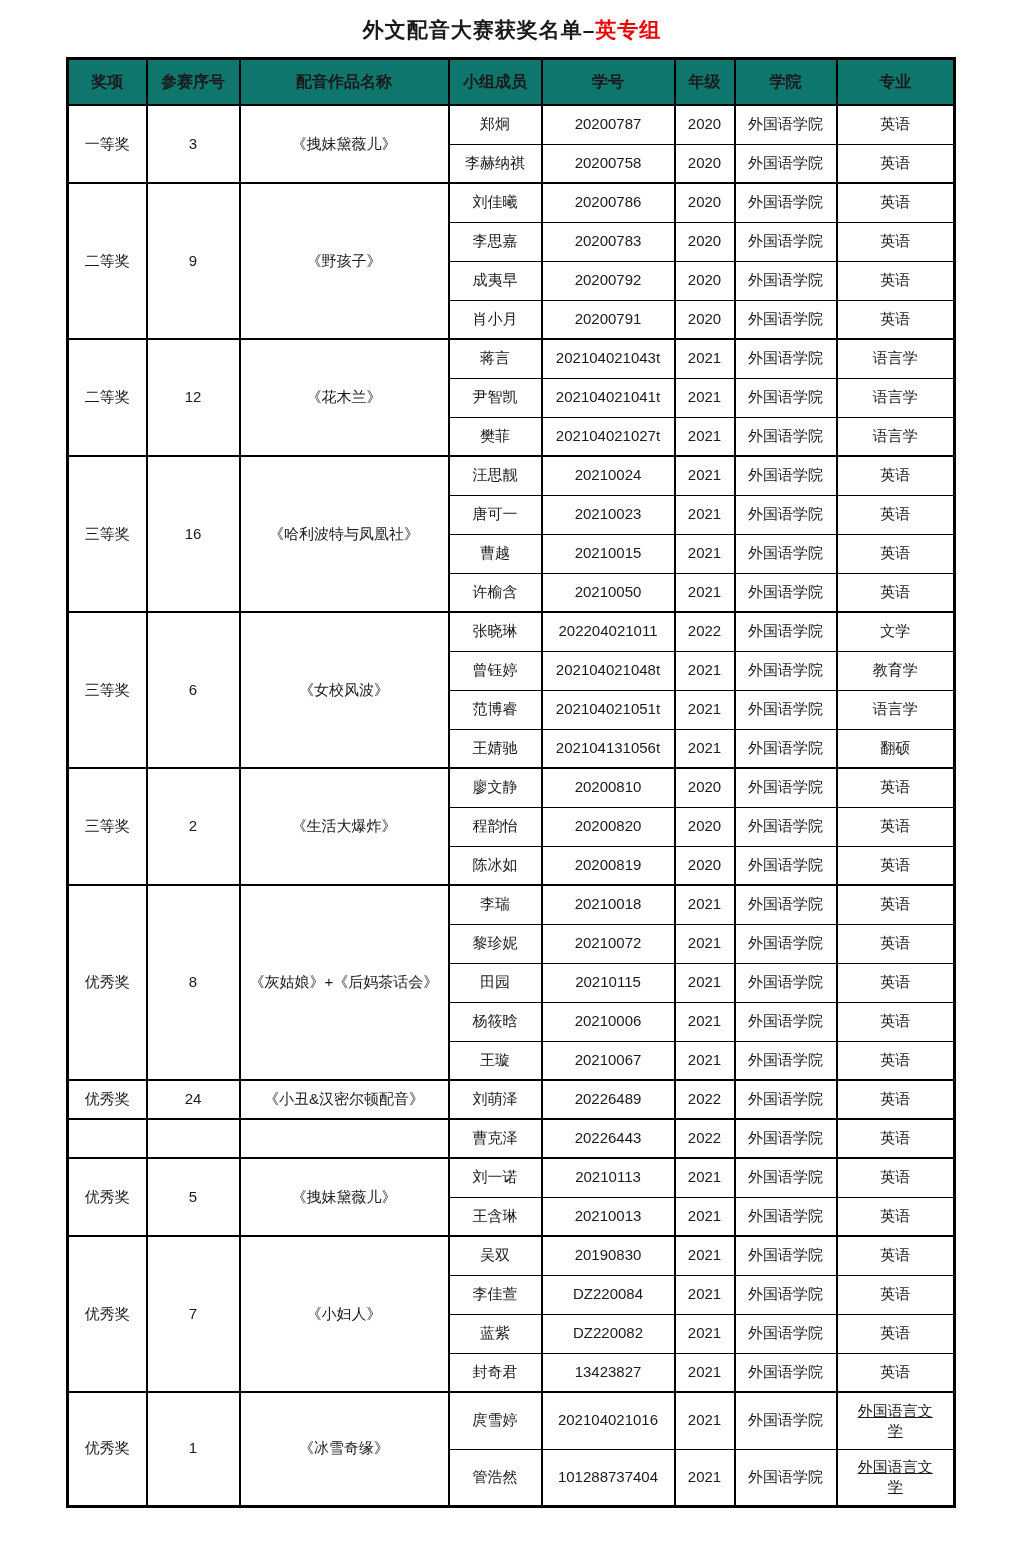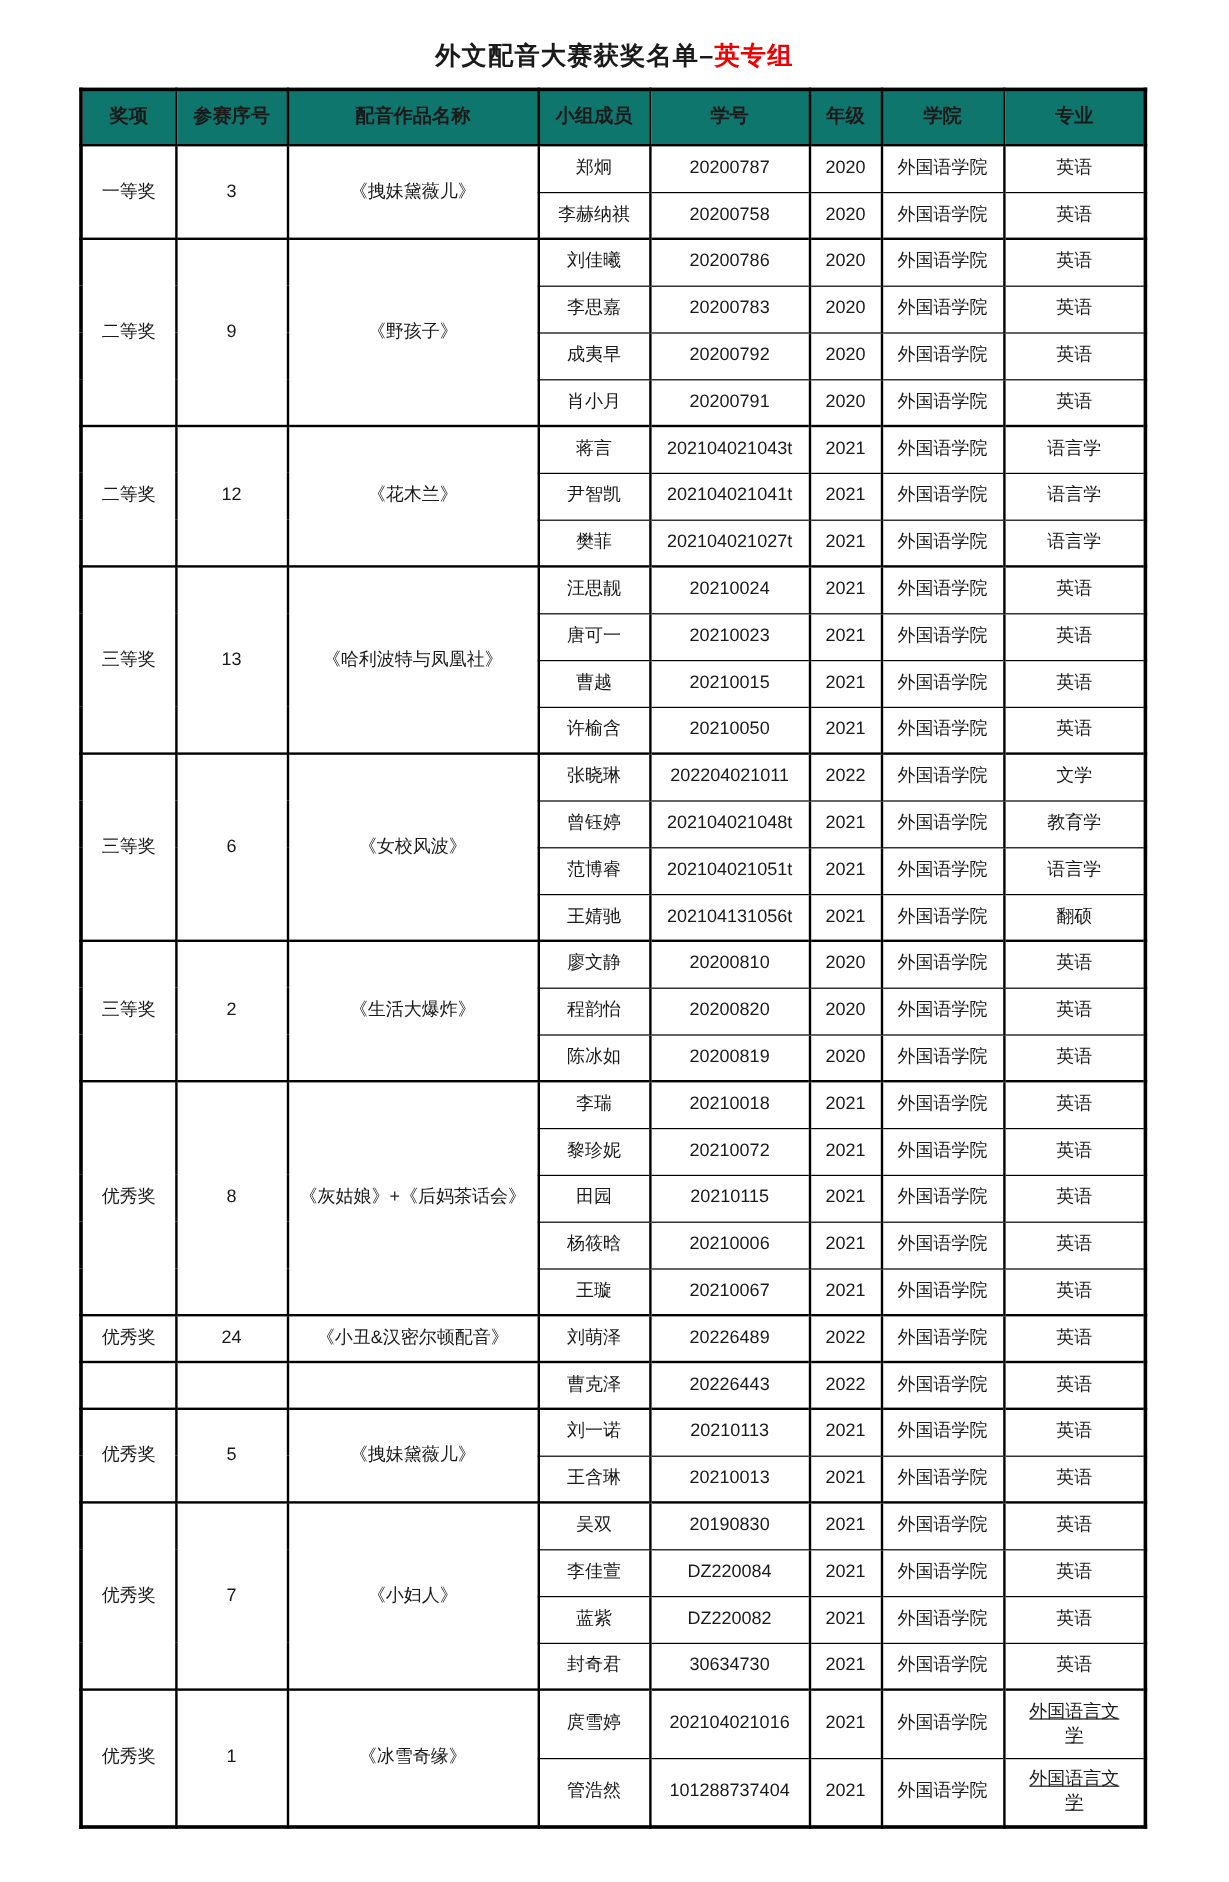--- a/index.html
+++ b/index.html
@@ -9,21 +9,21 @@
   }
   .page {
     position: relative;
     width: 1024px;
     height: 1568px;
     background: #ffffff;
     font-family: "Liberation Sans", "DejaVu Sans", sans-serif;
     color: #1a1a1a;
   }
   .title {
-    margin: 16px;
+    margin: 0;
     padding-top: 16px;
     text-align: center;
     font-size: 21px;
     font-weight: bold;
     letter-spacing: 1px;
     color: #1a1a1a;
   }
   .title .red {
     color: #ee0000;
   }
@@ -177,21 +177,21 @@
         </tr>
         <tr class="row-normal">
           <td>樊菲</td>
           <td>202104021027t</td>
           <td>2021</td>
           <td>外国语学院</td>
           <td>语言学</td>
         </tr>
         <tr class="row-normal group-start">
           <td rowspan="4" class="span-cell">三等奖</td>
-          <td rowspan="4" class="span-cell">13</td>
+          <td rowspan="4" class="span-cell">16</td>
           <td rowspan="4" class="span-cell">《哈利波特与凤凰社》</td>
           <td>汪思靓</td>
           <td>20210024</td>
           <td>2021</td>
           <td>外国语学院</td>
           <td>英语</td>
         </tr>
         <tr class="row-normal">
           <td>唐可一</td>
           <td>20210023</td>
@@ -362,21 +362,21 @@
         </tr>
         <tr class="row-normal">
           <td>蓝紫</td>
           <td>DZ220082</td>
           <td>2021</td>
           <td>外国语学院</td>
           <td>英语</td>
         </tr>
         <tr class="row-normal">
           <td>封奇君</td>
-          <td>30634730</td>
+          <td>13423827</td>
           <td>2021</td>
           <td>外国语学院</td>
           <td>英语</td>
         </tr>
         <tr class="row-tall group-start">
           <td rowspan="2" class="span-cell">优秀奖</td>
           <td rowspan="2" class="span-cell">1</td>
           <td rowspan="2" class="span-cell">《冰雪奇缘》</td>
           <td>庹雪婷</td>
           <td>202104021016</td>

